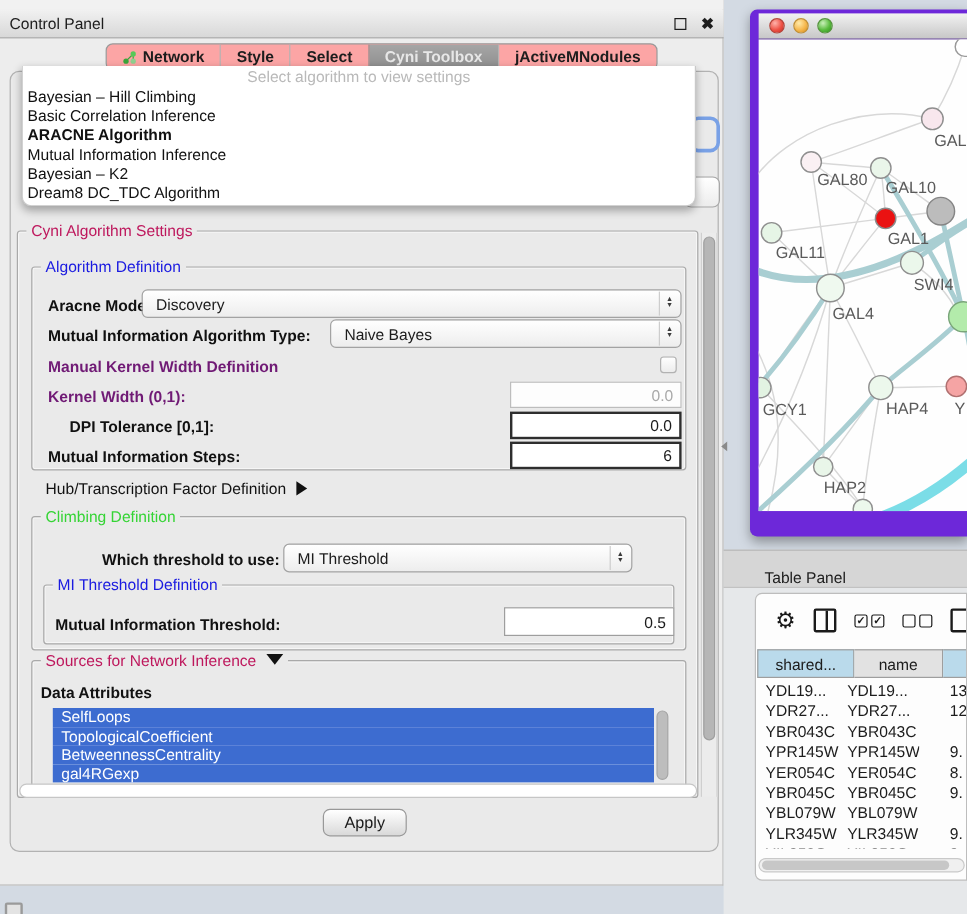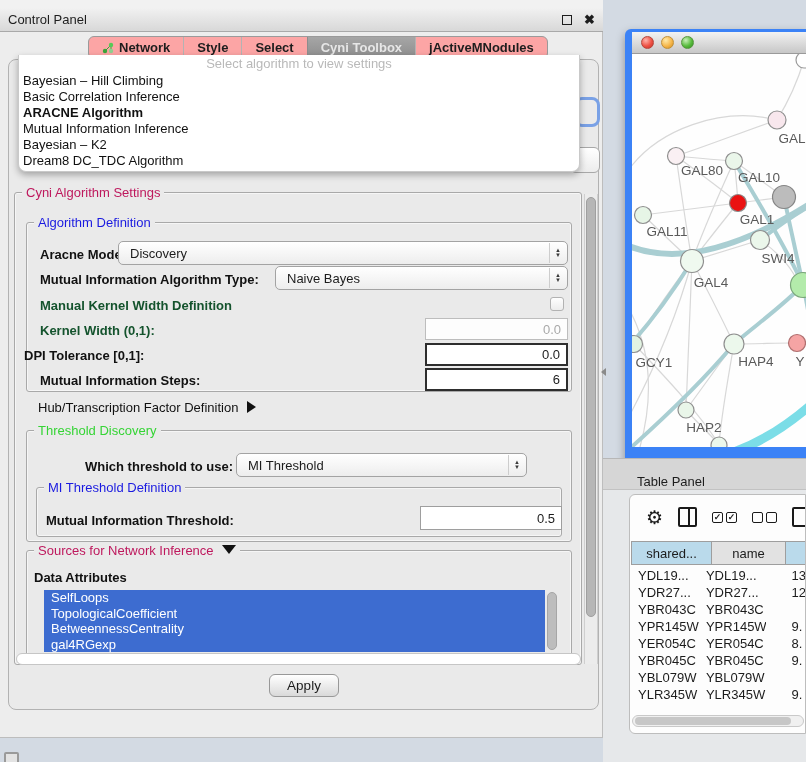--- a/index.html
+++ b/index.html
@@ -33,21 +33,21 @@
   
   .frag-blue { position:absolute; left:574px; top:97px; width:26px; height:30px; border:3px solid #79a1e6; border-radius:8px; z-index:5; }
   .frag-combo { position:absolute; left:570px; top:147px; width:30px; height:26px; border:1px solid #a8a8a8; border-radius:6px; background:linear-gradient(#ffffff,#ececec); z-index:5; }
 
   
   .group { position:absolute; border:1px solid #a9a9a9; border-radius:3px; box-shadow:inset 0 0 0 1px rgba(255,255,255,0.55); }
   .group-title { position:absolute; top:-8px; left:7px; background:#eaeaea; padding:0 4px; font-size:13px; white-space:nowrap; }
   .t-blue { color:#1a1ae0; } .t-green { color:#35d435; } .t-black { color:#be185d; }
 
   .flabel { position:absolute; font-size:13px; font-weight:bold; color:#111; white-space:nowrap; }
-  .flabel.dis { color:#14532d; }
+  .flabel.dis { color:#701a75; }
   .plain { font-weight:normal; }
 
   .combo { position:absolute; border:1px solid #a3a3a3; border-radius:5px; background:linear-gradient(#ffffff,#ededed); display:flex; align-items:center; padding-left:11px; font-size:13px; }
   .combo-arrows { position:absolute; right:1px; top:1px; bottom:1px; width:17px; border-left:1px solid #cdcdcd; display:flex; flex-direction:column; align-items:center; justify-content:center; color:#3a3a3a; font-size:6px; line-height:5px; }
 
   .tfield { position:absolute; background:#ffffff; font-size:13px; text-align:right; padding:0 6px; display:flex; align-items:center; justify-content:flex-end; }
   .tfield.en { border:2px solid #2e2e2e; }
   .tfield.dis { border:1px solid #bdbdbd; color:#a9a9a9; background:#fdfdfd; }
 
   .checkbox { position:absolute; width:14px; height:14px; border:1px solid #b2b2b2; border-radius:3px; background:linear-gradient(#fefefe,#ececec); }
@@ -63,21 +63,21 @@
 
   
   .vtrack { position:absolute; left:584px; top:194px; width:14px; height:470px; background:#ececec; border-left:1px solid #cfcfcf; border-right:1px solid #cfcfcf; }
   .vthumb { position:absolute; left:586px; top:197px; width:10px; height:420px; background:#b6b6b6; border:1px solid #9f9f9f; border-radius:5px; }
 
   .divider-arrow { position:absolute; left:601px; top:368px; width:0; height:0; border-top:4px solid transparent; border-bottom:4px solid transparent; border-right:5px solid #8a8a8a; }
 
   .apply-btn { position:absolute; left:269px; top:674px; width:70px; height:23px; border:1px solid #989898; border-radius:6px; background:linear-gradient(#ffffff,#d9d9d9); font-size:13.5px; display:flex; align-items:center; justify-content:center; }
 
   
-  .net-win { position:absolute; left:625px; top:8px; width:181px; height:439px; background:#3b82f6; border-radius:6px 0 0 6px; box-shadow:0 4px 10px rgba(0,0,0,0.35); padding:3px 0 21px 7px; z-index:2;margin-top:21px; }
+  .net-win { position:absolute; left:625px; top:8px; width:181px; height:439px; background:#6d28d9; border-radius:6px 0 0 6px; box-shadow:0 4px 10px rgba(0,0,0,0.35); padding:3px 0 21px 7px; z-index:2; }
   .net-inner { width:174px; height:415px; overflow:hidden; }
   .net-titlebar { height:22px; background:linear-gradient(#f2f2f2,#c7c7c7); border-bottom:1px solid #9a9a9a; display:flex; align-items:center; padding-left:9px; gap:7px; }
   .light { width:13px; height:13px; border-radius:50%; }
   .light.red { background:radial-gradient(circle at 35% 30%, #ffb3ab, #ee5144 55%, #bf2f27); border:1px solid #b5463c; }
   .light.yellow { background:radial-gradient(circle at 35% 30%, #ffeaa9, #f6b74c 55%, #cf8a1e); border:1px solid #c09038; }
   .light.green { background:radial-gradient(circle at 35% 30%, #c9f0b9, #58bb3d 55%, #2e8c1e); border:1px solid #57953f; }
   .net-canvas { width:174px; height:393px; background:#fefefe; }
   .net-canvas text { font-size:13.5px; fill:#5a5a5a; }
 
   
@@ -183,32 +183,32 @@
           <span>▼</span>
         </span>
     </div>
 
     <span class="flabel dis" style="left:40px; top:298px;">Manual Kernel Width Definition</span>
     <span class="checkbox" style="left:550px; top:297px;"></span>
 
     <span class="flabel dis" style="left:40px; top:323px;">Kernel Width (0,1):</span>
     <div class="tfield dis" style="left:425px; top:318px; width:143px; height:22px;">0.0</div>
 
-    <span class="flabel" style="left:24px; top:348px;">DPI Tolerance [0,1]:</span>
+    <span class="flabel" style="left:58px; top:348px;">DPI Tolerance [0,1]:</span>
     <div class="tfield en" style="left:425px; top:343px; width:143px; height:23px;">0.0</div>
 
     <span class="flabel" style="left:40px; top:373px;">Mutual Information Steps:</span>
     <div class="tfield en" style="left:425px; top:368px; width:143px; height:23px;">6</div>
 
     <span class="flabel plain" style="left:38px; top:400px;">
       <span>Hub/Transcription Factor Definition</span><span class="tri-right"></span>
     </span>
 
     <div class="group" style="left:26px; top:430px; width:546px; height:112px;">
-      <span class="group-title t-green">Threshold Discovery</span>
+      <span class="group-title t-green">Climbing Definition</span>
     </div>
     <span class="flabel" style="left:85px; top:459px;">Which threshold to use:</span>
     <div class="combo" style="left:236px; top:453px; width:291px; height:24px;">
       <span>MI Threshold</span>
       <span class="combo-arrows">
           <span>▲</span>
           <span>▼</span>
         </span>
     </div>
 

